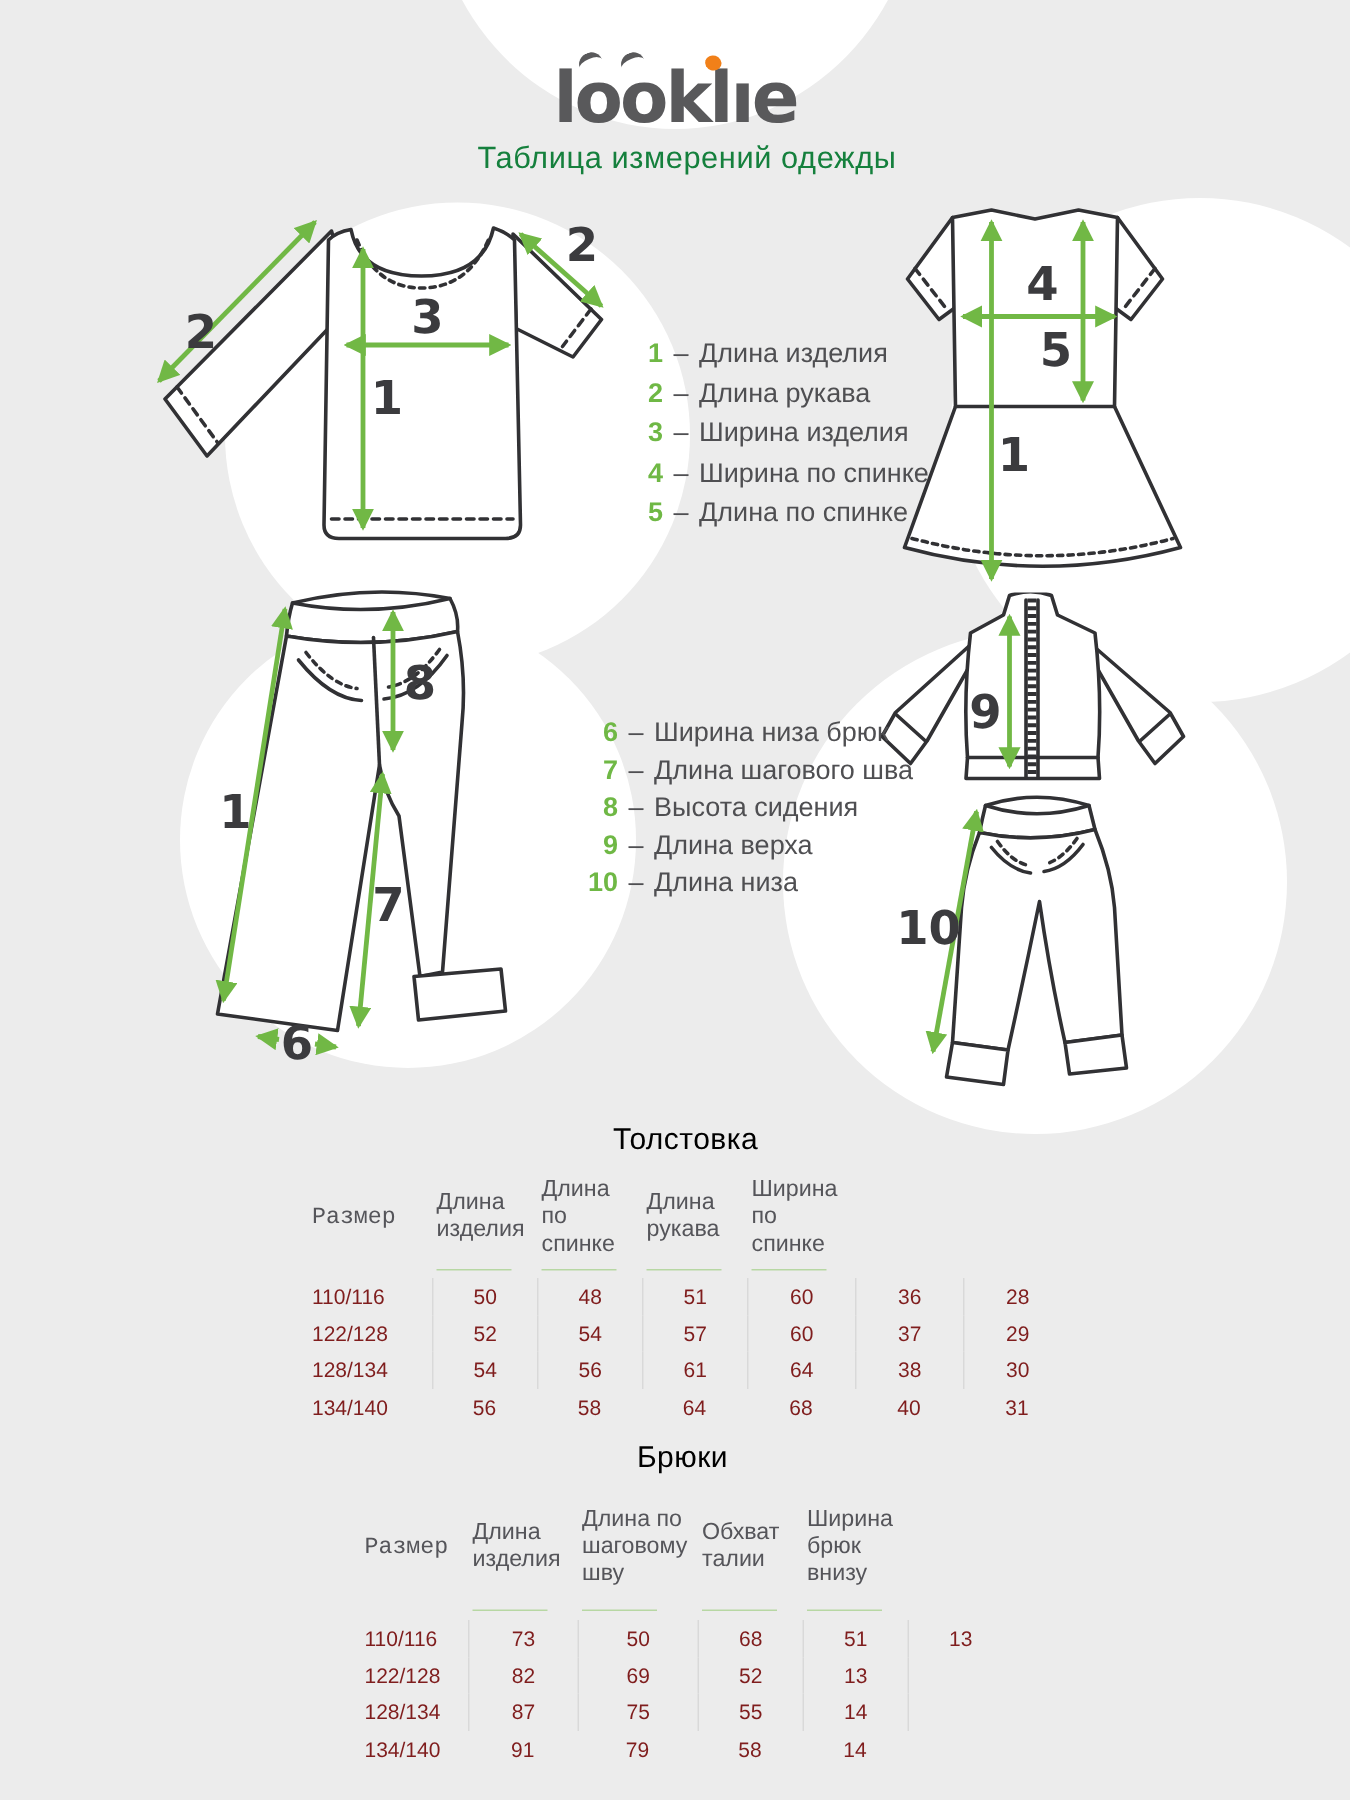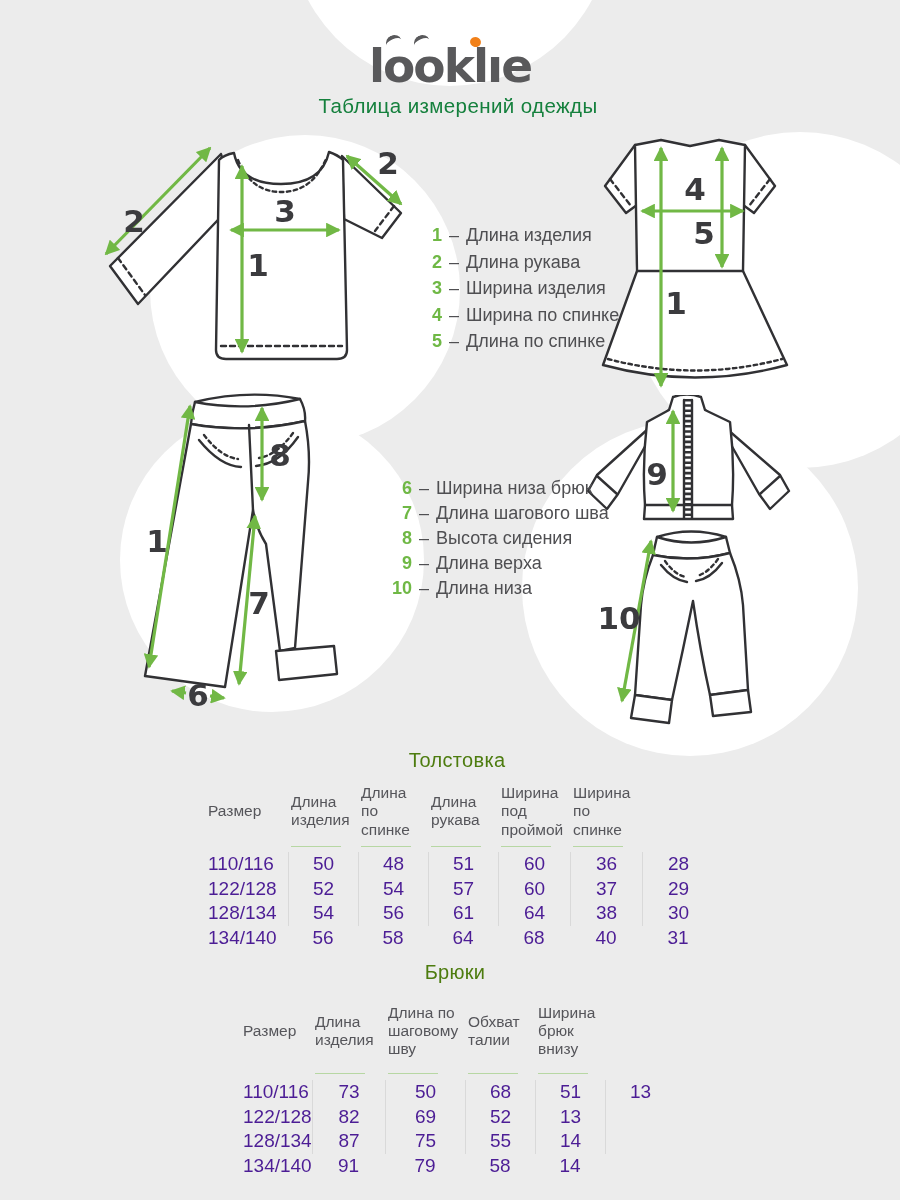--- a/index.html
+++ b/index.html
@@ -53,36 +53,36 @@
   svg .mark{font:700 31px "DejaVu Sans",sans-serif;fill:#3b3b3e;}
   .svg-shirt{left:100px;top:126px;}
   .svg-dress{left:598px;top:132px;}
   .svg-pants{left:128px;top:392px;}
   .svg-suit{left:585px;top:395px;}
 
   
   .tbl-block{position:absolute;z-index:1;}
   .tbl-hoodie{left:200px;top:748px;width:514px;}
   .tbl-pants{left:235px;top:960px;width:440px;}
-  .tbl-title{text-align:center;font-size:20px;color:#4d7c0f;letter-spacing:.3px;
+  .tbl-title{text-align:center;font-size:20px;color:#000000;letter-spacing:.3px;
     height:24px;line-height:24px;}
   .tbl-head{display:grid;margin-top:12px;}
   .tbl-hoodie .tbl-head{grid-template-columns:88px 70px 70px 70px 72px 72px 72px;height:64px;}
   .tbl-pants  .tbl-head{grid-template-columns:77px 73px 80px 70px 70px 70px;height:80px;}
   .hd-cell{position:relative;display:flex;flex-direction:column;justify-content:center;
     font-size:15.5px;line-height:1.18;color:#55555a;padding:0 4px 10px 3px;box-sizing:border-box;}
-  .hd-cell.c0{padding-left:8px;justify-content:center;}
+  .hd-cell.c0{padding-left:8px;justify-content:center;font-family:Liberation Mono, monospace;}
   .hd-underline{position:absolute;left:3px;bottom:2px;width:50px;height:0;
     border-bottom:1.5px solid #b7d7a3;}
   .tbl-body{display:grid;margin-top:4px;}
   .tbl-hoodie .tbl-body{grid-template-columns:88px 70px 70px 70px 72px 72px 72px;
     grid-auto-rows:24.6px;}
   .tbl-pants .tbl-body{grid-template-columns:77px 73px 80px 70px 70px 70px;
     grid-auto-rows:24.6px;}
-  .td-cell{font-size:19px;line-height:24.6px;text-align:center;color:#4c1d95;
+  .td-cell{font-size:14px;line-height:24.6px;text-align:center;color:#7f1d1d;
     box-sizing:border-box;}
   .td-cell.c0{text-align:left;padding-left:8px;}
   .td-cell.div-l{border-left:1px solid #d9d9d9;}
 </style>
 </head>
 <body>
 
 <div class="page">
 
   <div class="bg bg-top"></div>
@@ -256,24 +256,20 @@
         <div class="hd-cell">
           <span>Длина изделия</span>
           <div class="hd-underline"></div>
         </div>
         <div class="hd-cell">
           <span>Длина по спинке</span>
           <div class="hd-underline"></div>
         </div>
         <div class="hd-cell">
           <span>Длина рукава</span>
-          <div class="hd-underline"></div>
-        </div>
-        <div class="hd-cell">
-          <span>Ширина под проймой</span>
           <div class="hd-underline"></div>
         </div>
         <div class="hd-cell">
           <span>Ширина по спинке</span>
           <div class="hd-underline"></div>
         </div>
       </div>
     <div class="tbl-body">
         <div class="td-cell c0">110/116</div>
         <div class="td-cell div-l">50</div>

